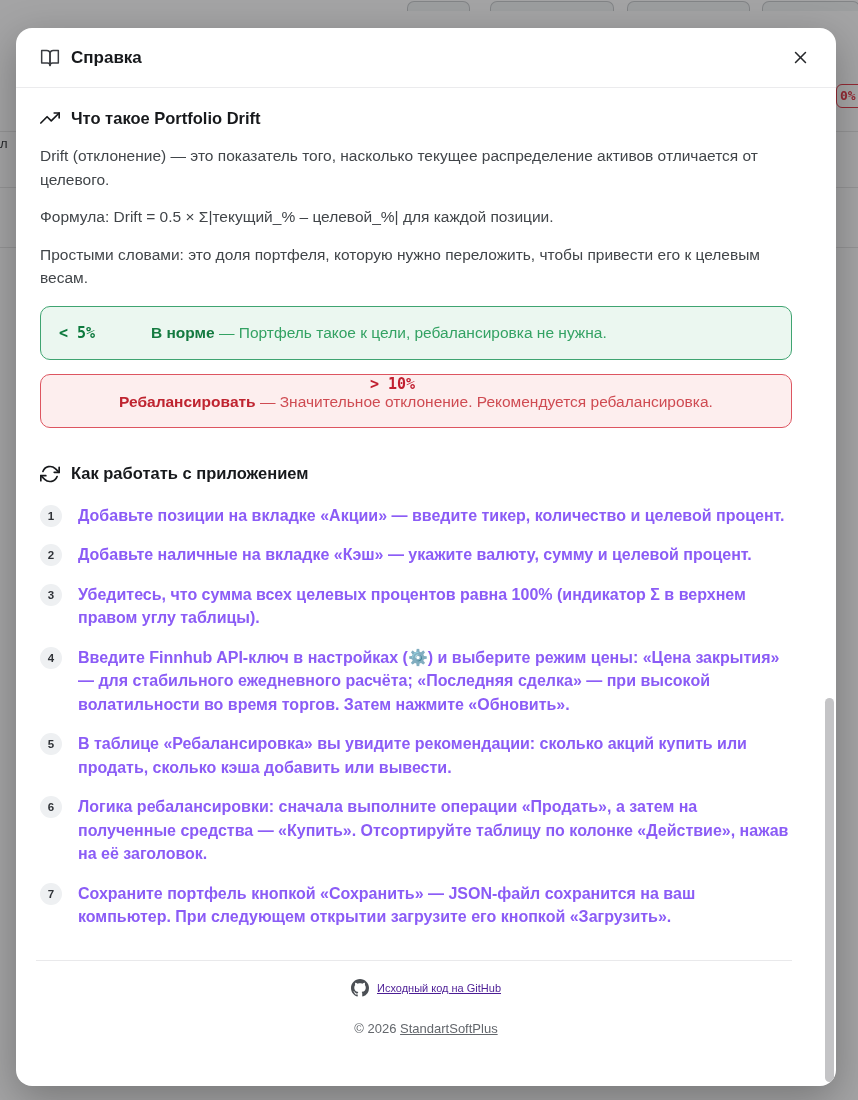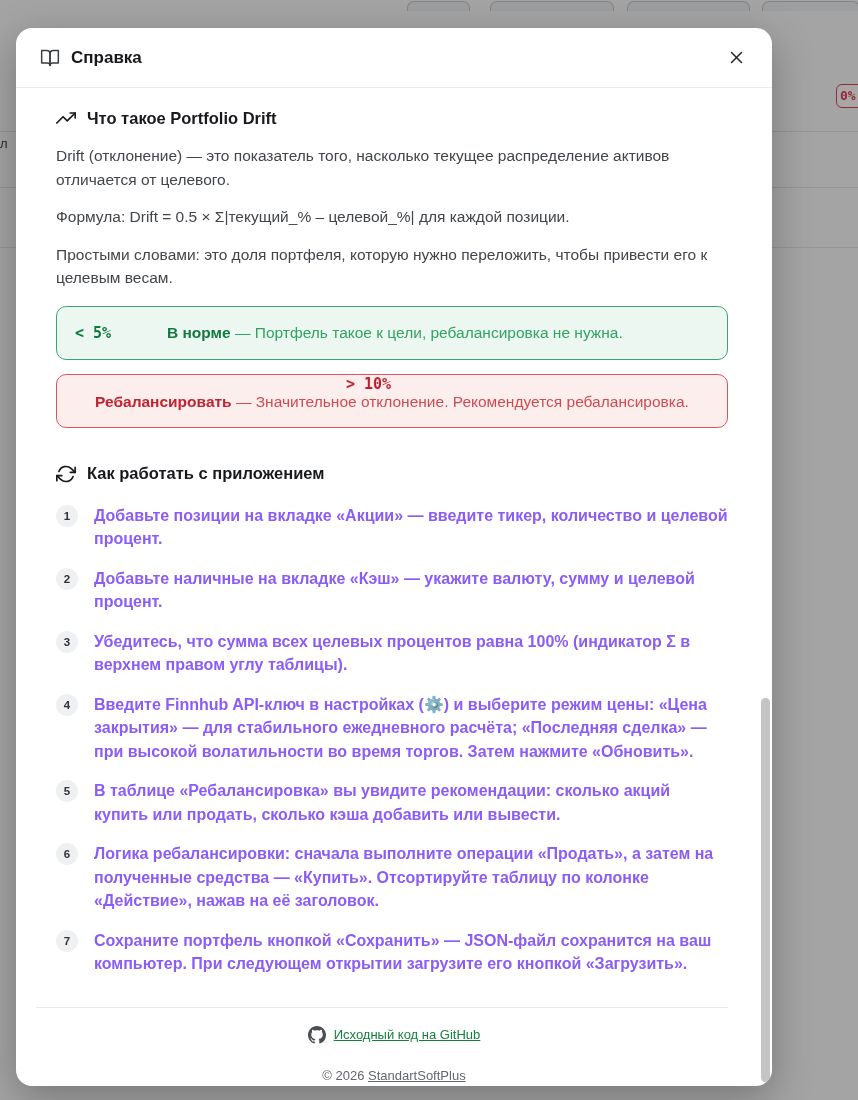--- a/index.html
+++ b/index.html
@@ -14,30 +14,30 @@
   .bd-line{position:absolute;left:0;right:0;height:1px;background:#e2e2e4;}
   .bd-badge{position:absolute;left:836px;top:84px;width:36px;height:22px;
             border:1.5px solid #e34050;border-radius:6px;background:#ffffff;
             color:#e34050;font-weight:700;font-size:13px;line-height:22px;
             padding-left:3px;font-family:"DejaVu Sans Mono", monospace;}
   .bd-frag{position:absolute;left:0;top:136px;font-size:13px;color:#3a3d41;}
 
   .overlay{position:absolute;inset:0;background:rgba(0,0,0,0.345);z-index:1;}
 
   
-  .modal{position:absolute;left:16px;top:28px;width:756px;height:1058px;
+  .modal{position:absolute;left:16px;top:28px;width:820px;height:1058px;
          background:#ffffff;border-radius:16px;z-index:2;
          box-shadow:0 12px 40px rgba(0,0,0,0.28);overflow:hidden;}
   .modal-header{height:60px;display:flex;align-items:center;
                 padding:0 22px 0 24px;border-bottom:1px solid #ebebed;box-sizing:border-box;}
   .modal-title{font-size:17px;font-weight:700;color:#17191c;margin-left:11px;}
   .spacer{flex:1;}
   .close-btn{width:28px;height:28px;display:flex;align-items:center;justify-content:center;
              background:none;border:none;cursor:pointer;padding:0;}
-  .modal-body{padding:20px 44px 0 40px;}
+  .modal-body{padding:20px 44px 0 24px;}
 
   .section-h{display:flex;align-items:center;gap:11px;
              font-size:16.5px;font-weight:700;color:#17191c;margin:0 0 16px 0;}
   .section-h.second{margin-top:36px;margin-bottom:20px;}
   .para{font-size:15.5px;line-height:23.5px;color:#414549;margin:0 0 14px 0;}
 
   .levels{margin-top:16px;}
   .level{box-sizing:border-box;border-radius:10px;border:1.5px solid;padding:0 18px;
          height:54px;display:flex;align-items:center;margin-bottom:14px;font-size:15.5px;}
   .level .range{font-family:"DejaVu Sans Mono", monospace;font-weight:700;
@@ -57,21 +57,21 @@
 
   .step{display:flex;gap:16px;margin-bottom:16px;}
   .step-num{width:22px;height:22px;border-radius:50%;background:#eef0f2;color:#2f3237;
             font-size:11.5px;font-weight:700;display:flex;align-items:center;
             justify-content:center;margin-top:1px;flex-shrink:0;}
   .step-text{font-size:16px;line-height:23.5px;color:#8b5cf6;font-weight:bold;}
 
   .footer-divider{border:none;border-top:1px solid #e9e9eb;margin:31px 44px 0 20px;}
   .modal-footer{text-align:center;padding-top:18px;}
   .gh-row{display:inline-flex;align-items:center;gap:8px;}
-  .gh-link{font-size:13px;color:#15803d;text-decoration:underline;}
+  .gh-link{font-size:11px;color:#4c1d95;text-decoration:underline;}
   .copyright{margin-top:20px;font-size:13px;color:#63676c;}
   .copyright a{color:#63676c;text-decoration:underline;}
 
   .scrollbar-track{position:absolute;top:0;right:2px;width:10px;height:1058px;}
   .scrollbar-thumb{position:absolute;right:0;top:670px;width:9px;height:384px;
                    border-radius:4.5px;background:#c4c4c6;}
   .icon{display:inline-flex;align-items:center;}
 </style>
 </head>
 <body>

